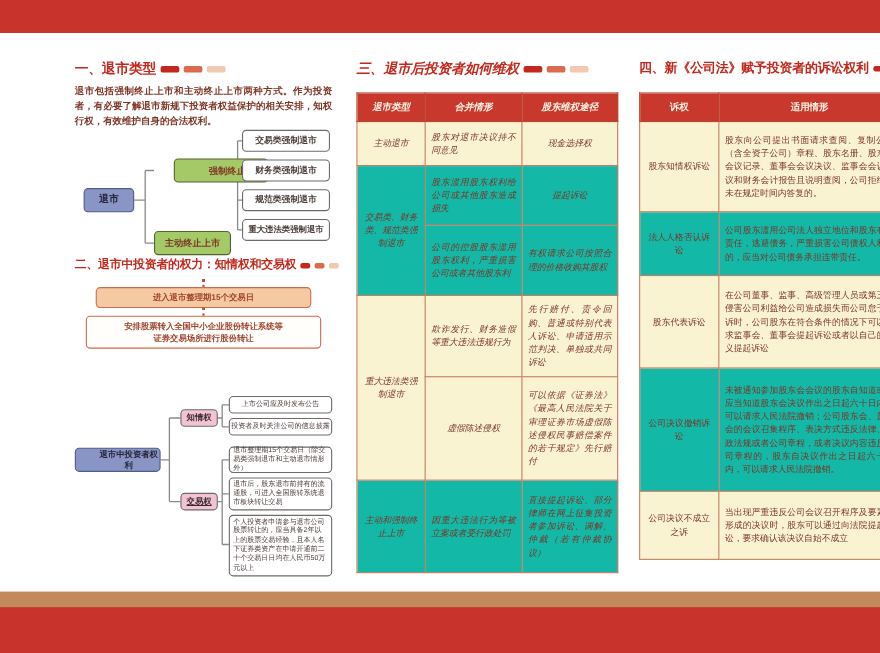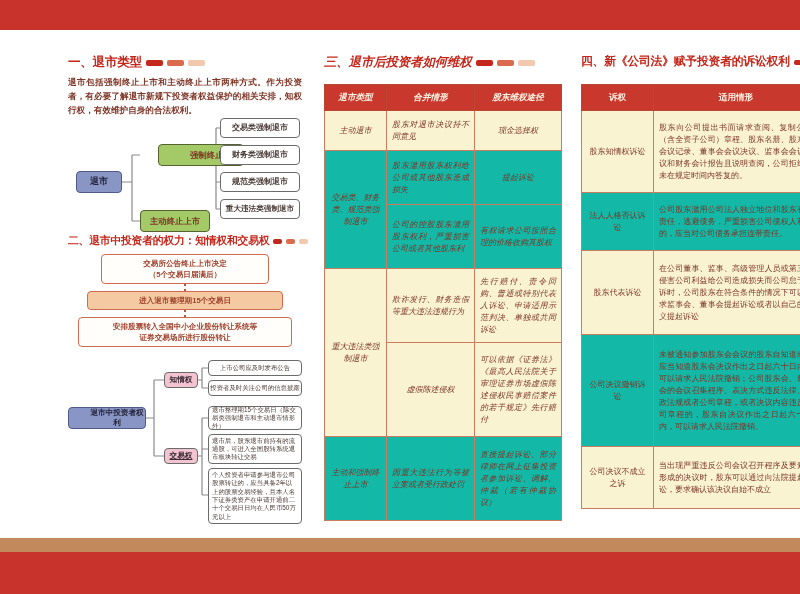--- a/index.html
+++ b/index.html
@@ -82,24 +82,20 @@
     </div>
 
     <div class="h sm" style="top:204px;font-size:10.8px;">
       <span class="ht">二、退市中投资者的权力：知情权和交易权</span>
       <span class="d d1"></span>
       <span class="d d2"></span>
       <span class="d d3"></span>
     </div>
 
     <div class="steps">
-      <div class="step" style="width:168px;">
-        <div>交易所公告终止上市决定</div>
-        <div>（5个交易日届满后）</div>
-      </div>
       <div class="dotline"></div>
       <div class="step mid" style="width:196px;">
         <div>进入退市整理期15个交易日</div>
       </div>
       <div class="dotline"></div>
       <div class="step" style="width:214px;">
         <div>安排股票转入全国中小企业股份转让系统等</div>
         <div>证券交易场所进行股份转让</div>
       </div>
     </div>

